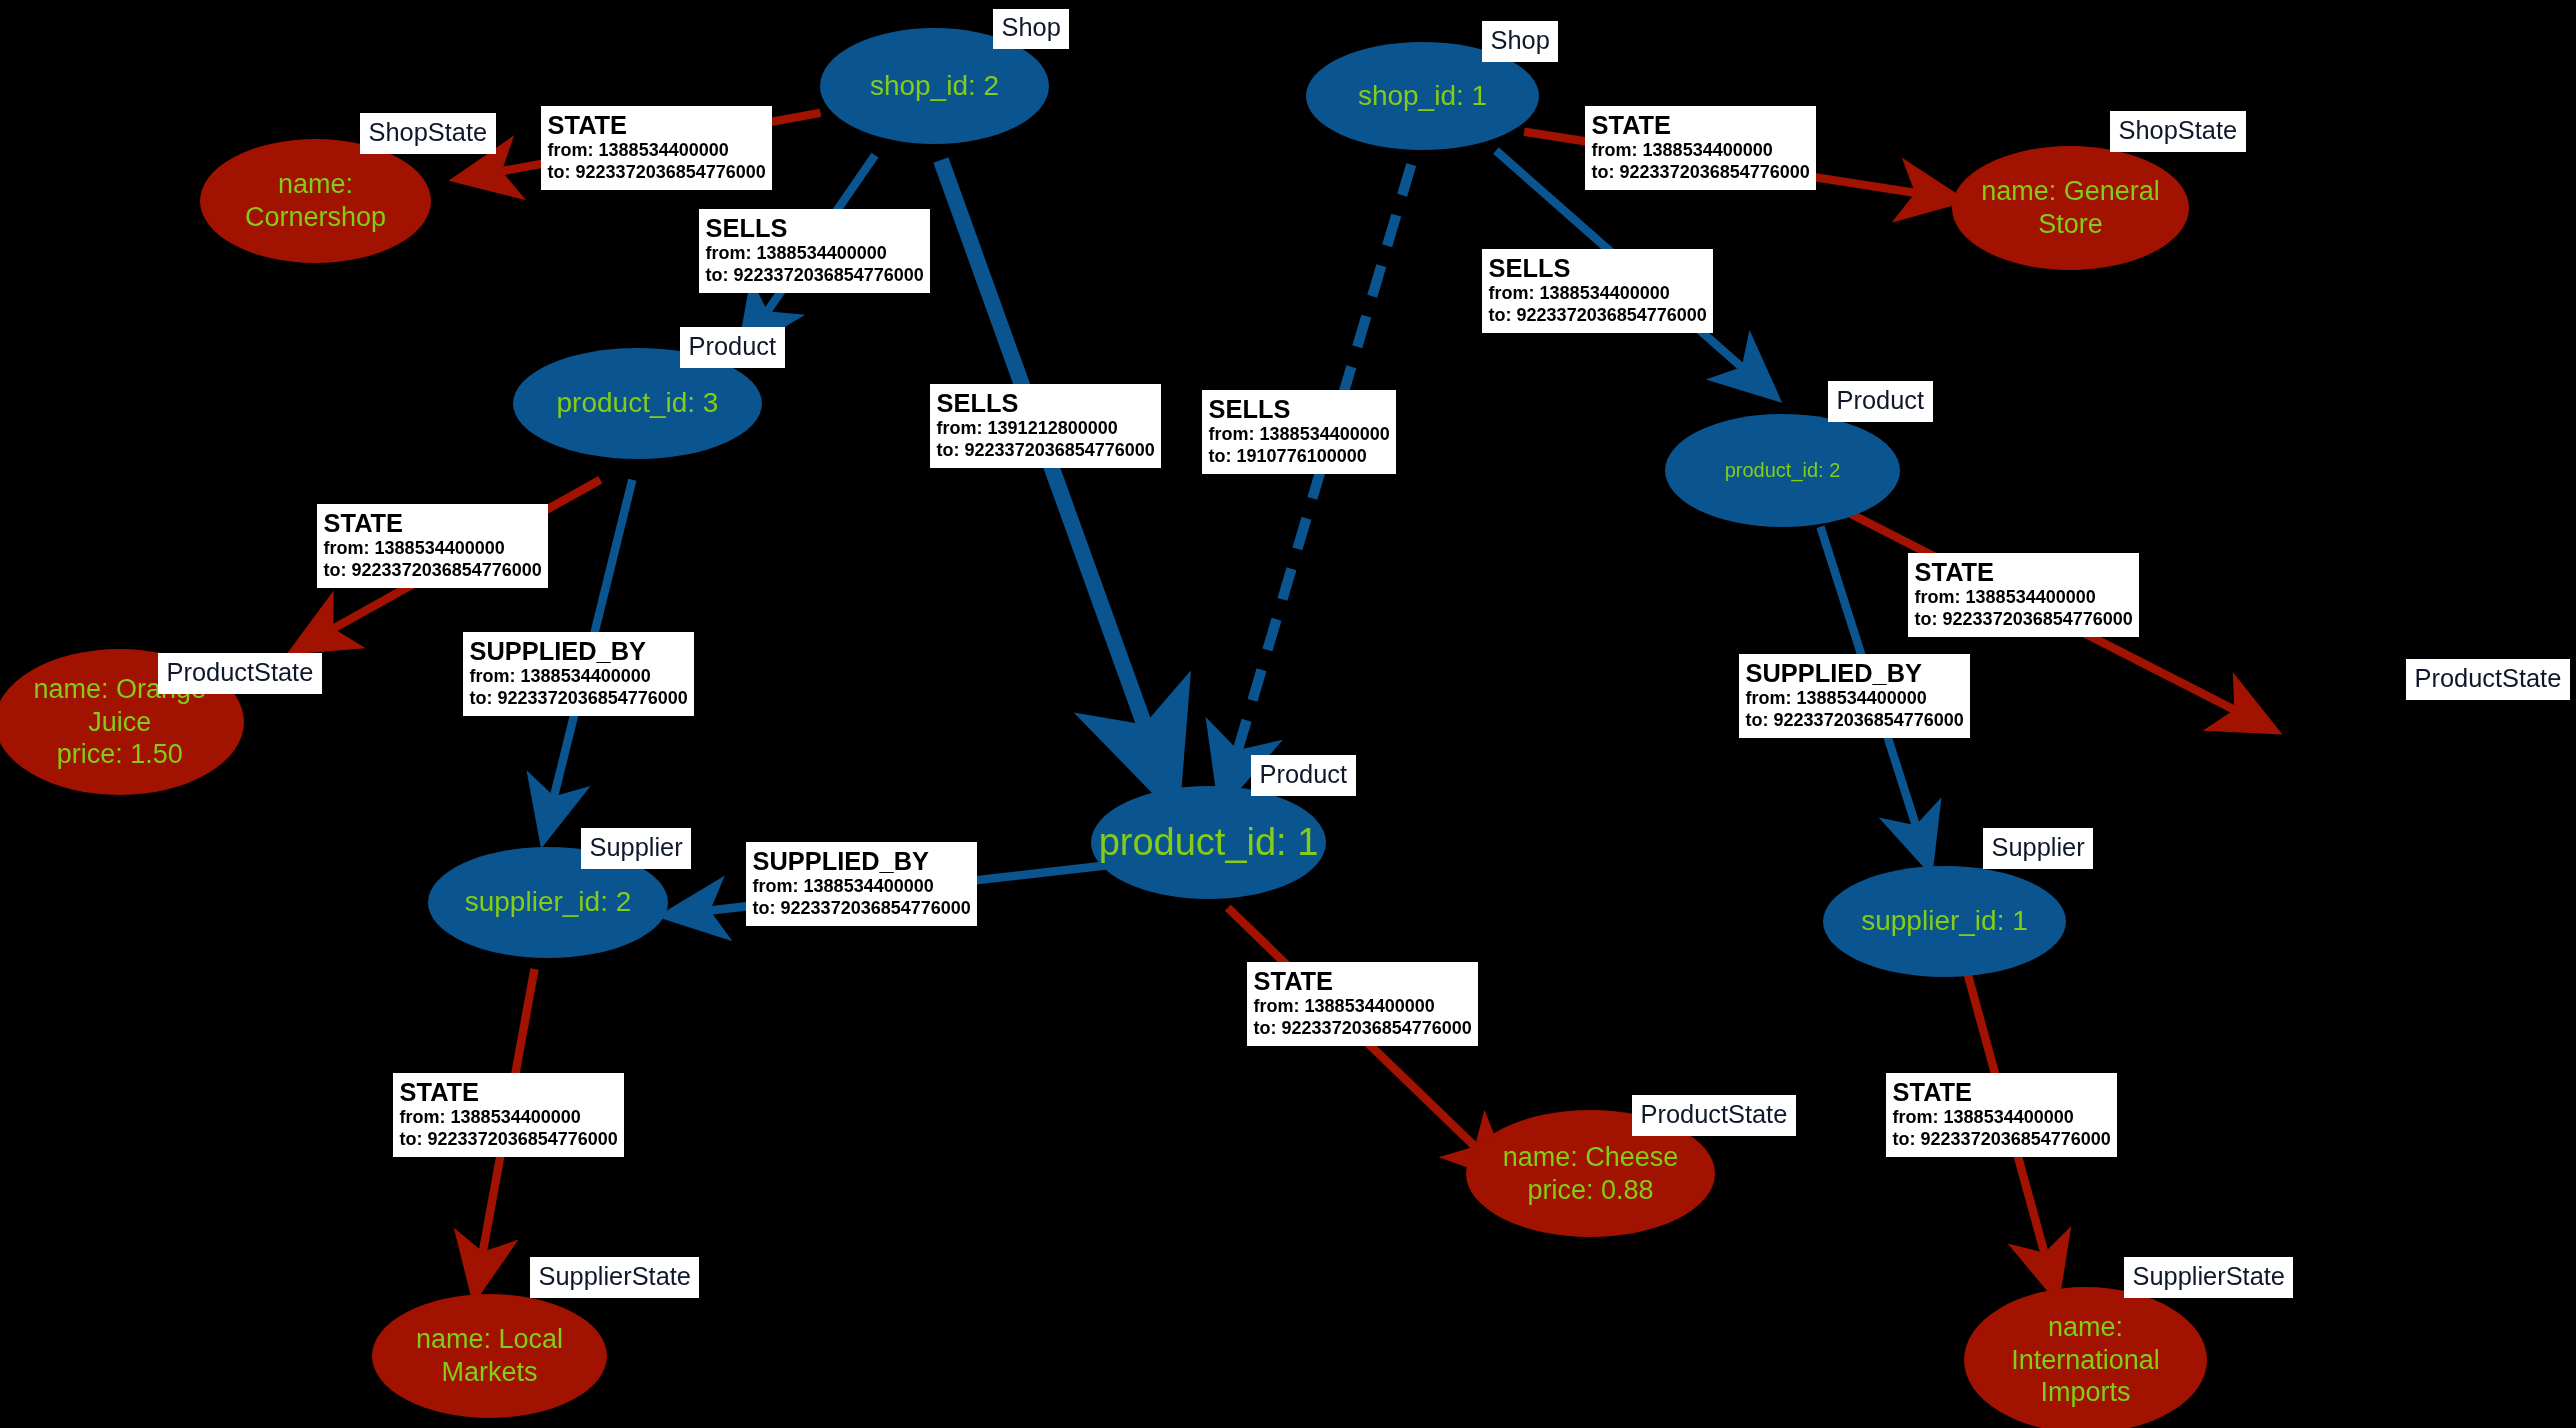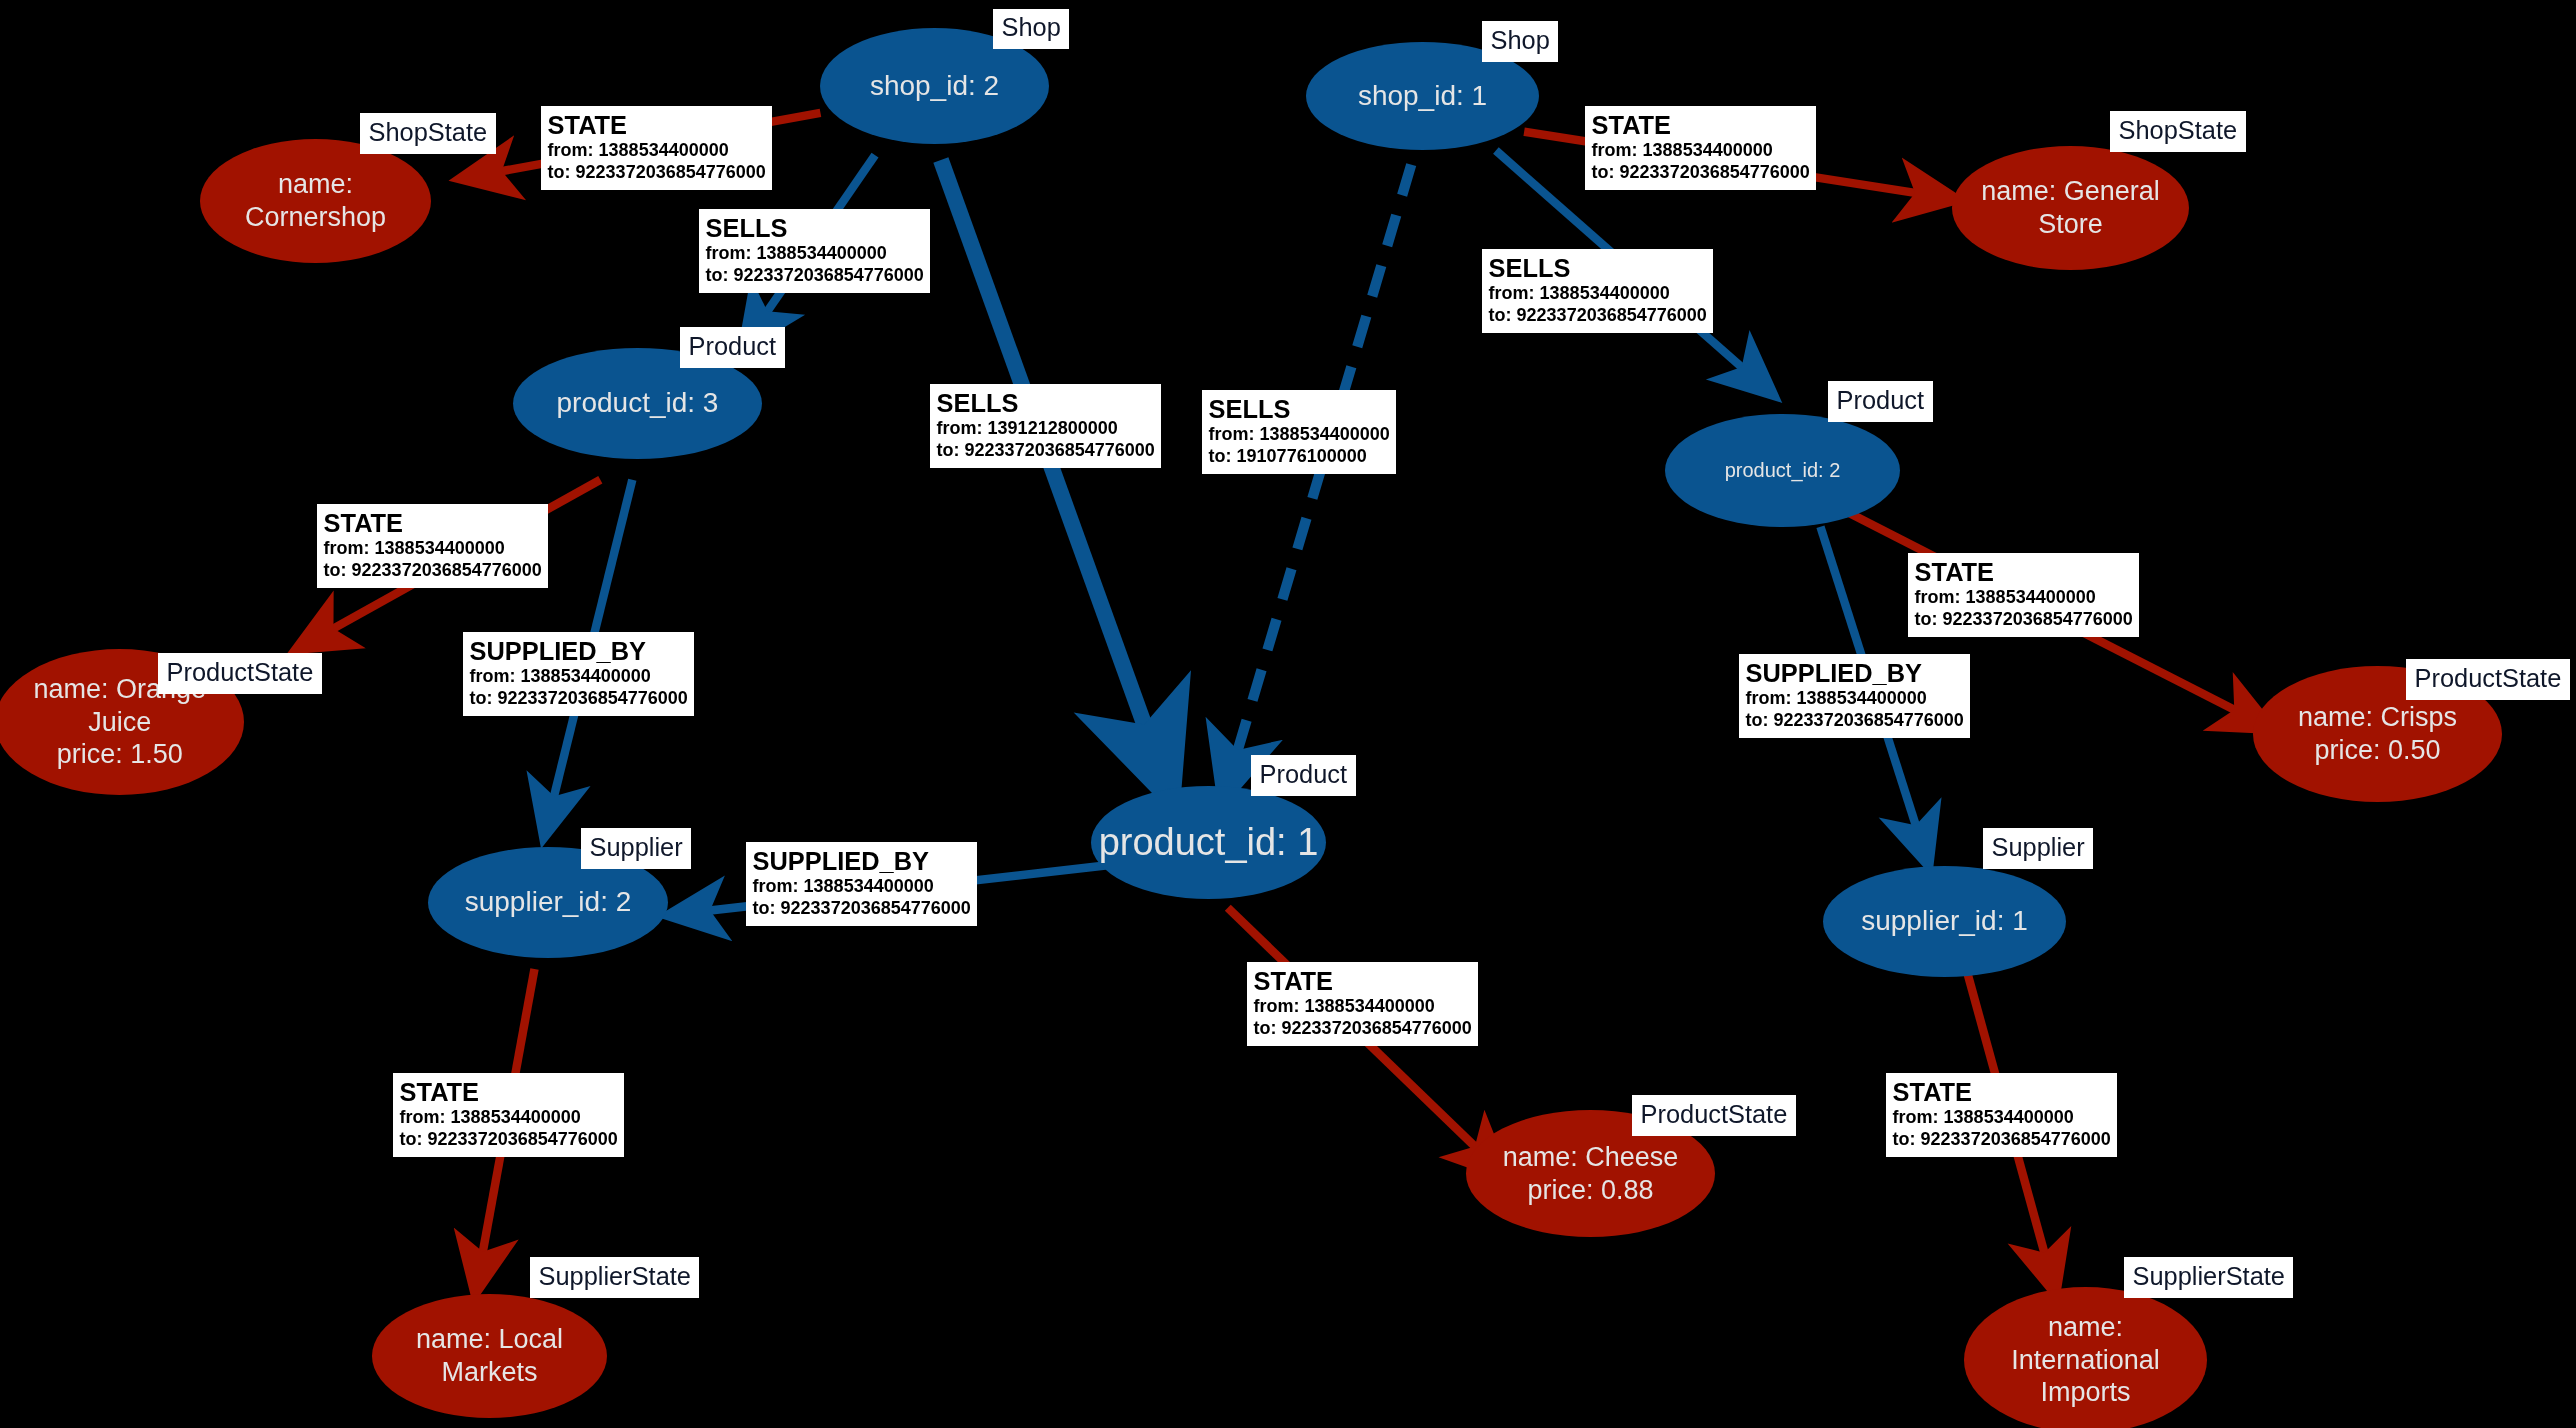--- a/index.html
+++ b/index.html
@@ -1,20 +1,20 @@
 <!DOCTYPE html>
 <html style="font-size:15px"><head>
 <meta charset="utf-8">
 <style>
   html,body{margin:0;padding:0;background:#000;}
   #stage{position:relative;width:2576px;height:1428px;background:#000;overflow:hidden;
          font-family:"Liberation Sans", sans-serif;}
   svg#edges{position:absolute;left:0;top:0;width:2576px;height:1428px;}
   .node{position:absolute;border-radius:50%;display:flex;align-items:center;justify-content:center;
-        text-align:center;color:#e5e5e5;line-height:1.22;}
+        text-align:center;color:#84cc16;line-height:1.22;}
   .node.blue{background:#0A5490;}
   .node.red{background:#A11200;}
   .node span{display:block;padding:0 5.6px;}
   .tag{position:absolute;background:#ffffff;color:#0f172a;font-size:25.4px;line-height:1.0;
        padding:6.6px 8.5px 8.5px 8.5px;white-space:nowrap;}
   .rel{position:absolute;background:#ffffff;color:#000;padding:4.7px 6.6px 6.6px 6.6px;white-space:nowrap;}
   .rel .rtype{font-size:25.4px;font-weight:bold;line-height:1.14;display:block;}
   .rel .rline{font-size:18px;font-weight:bold;line-height:1.22;display:block;}
 </style>
 </head>
@@ -112,26 +112,20 @@
   <div class="tag" style="left:158px;top:653px;"><span>ProductState</span></div>
 
   <div class="node red" style="left:1466px;top:1110px;width:249px;height:127px;font-size:27px;">
     <div>
       <span>name: Cheese</span>
       <span>price: 0.88</span>
     </div>
   </div>
   <div class="tag" style="left:1632px;top:1095px;"><span>ProductState</span></div>
 
-  <div class="node red" style="left:2253px;top:666px;width:249px;height:136px;font-size:27px;">
-    <div>
-      <span>name: Crisps</span>
-      <span>price: 0.50</span>
-    </div>
-  </div>
   <div class="tag" style="left:2406px;top:659px;"><span>ProductState</span></div>
 
   <div class="node blue" style="left:428px;top:847px;width:240px;height:111px;font-size:28px;">
     <span>supplier_id: 2</span>
   </div>
   <div class="tag" style="left:581px;top:828px;"><span>Supplier</span></div>
 
   <div class="node blue" style="left:1823px;top:866px;width:243px;height:111px;font-size:28px;">
     <span>supplier_id: 1</span>
   </div>

